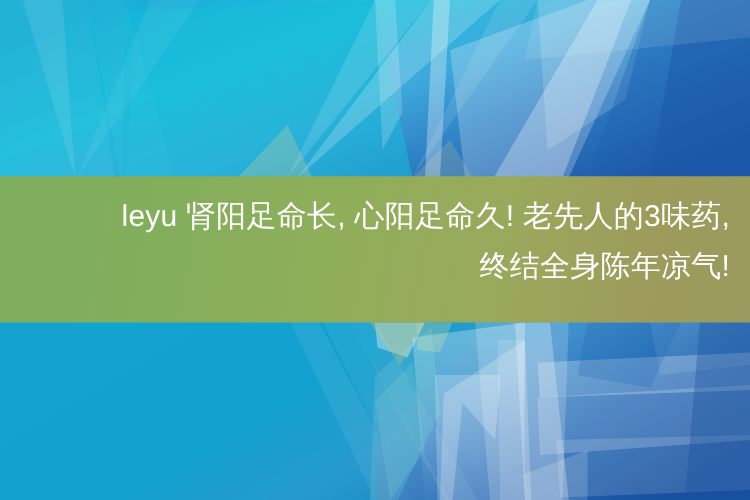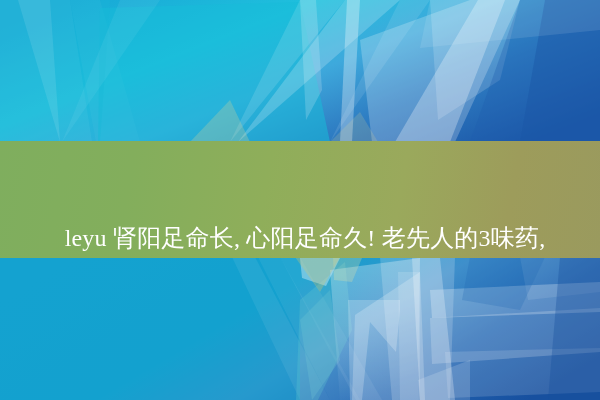--- a/index.html
+++ b/index.html
@@ -42,26 +42,25 @@
     z-index: 5;
   }
   #headline-text {
     position: absolute;
     left: 0;
     top: 141px;
     width: 600px;
     height: 117px;
     z-index: 6;
     display: flex;
-    flex-direction: row;
+    flex-direction: column;
     align-items: flex-end;
     justify-content: center;
     box-sizing: border-box;
-    padding: 0 16px 0 26px;
-    font-family: Liberation Serif, serif;
+    padding: 0 16px 12px 26px;
   }
   .headline-line {
     color: #ffffff;
     font-size: 24px;
     line-height: 40px;
     letter-spacing: 0.2px;
     white-space: nowrap;
     text-align: right;
     font-weight: 400;
   }
@@ -181,15 +180,16 @@
       <polygon points="190,142 230,100 250,142" fill="#e8d98f" opacity="0.25"></polygon>
       <polygon points="330,142 360,112 378,142" fill="#e8d98f" opacity="0.18"></polygon>
       <polygon points="295,257 340,257 320,292" fill="#d8c86a" opacity="0.30"></polygon>
     </g>
   </svg>
 
   <div id="headline-band"></div>
 
   <div id="headline-text">
     <div class="headline-line first">leyu 肾阳足命长, 心阳足命久! 老先人的3味药,</div>
+    <div class="headline-line">终结全身陈年凉气!</div>
   </div>
 
 </div>
 
 </body></html>

